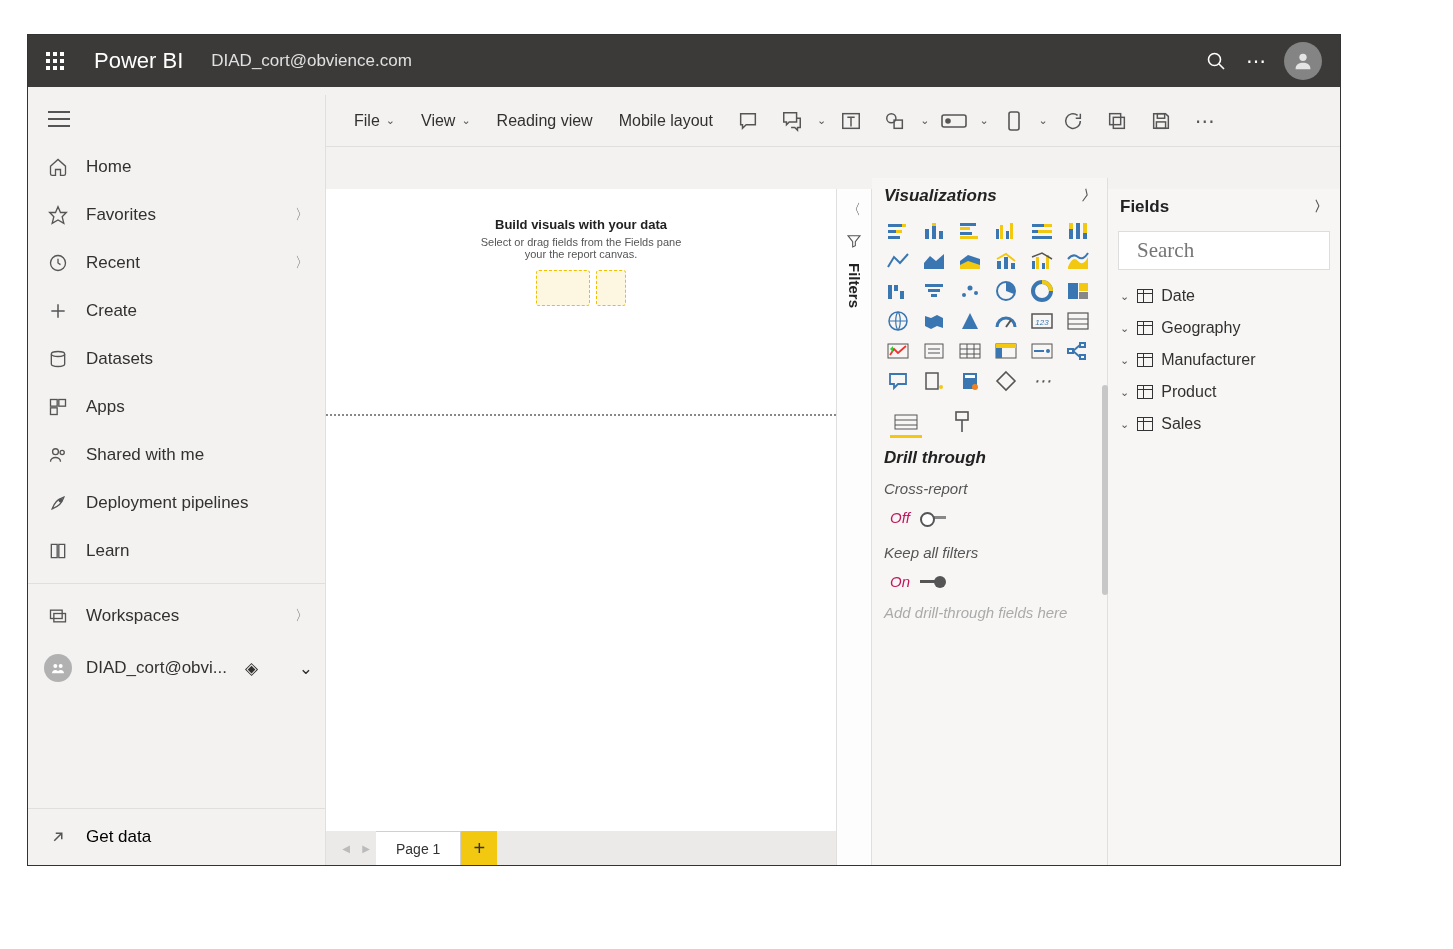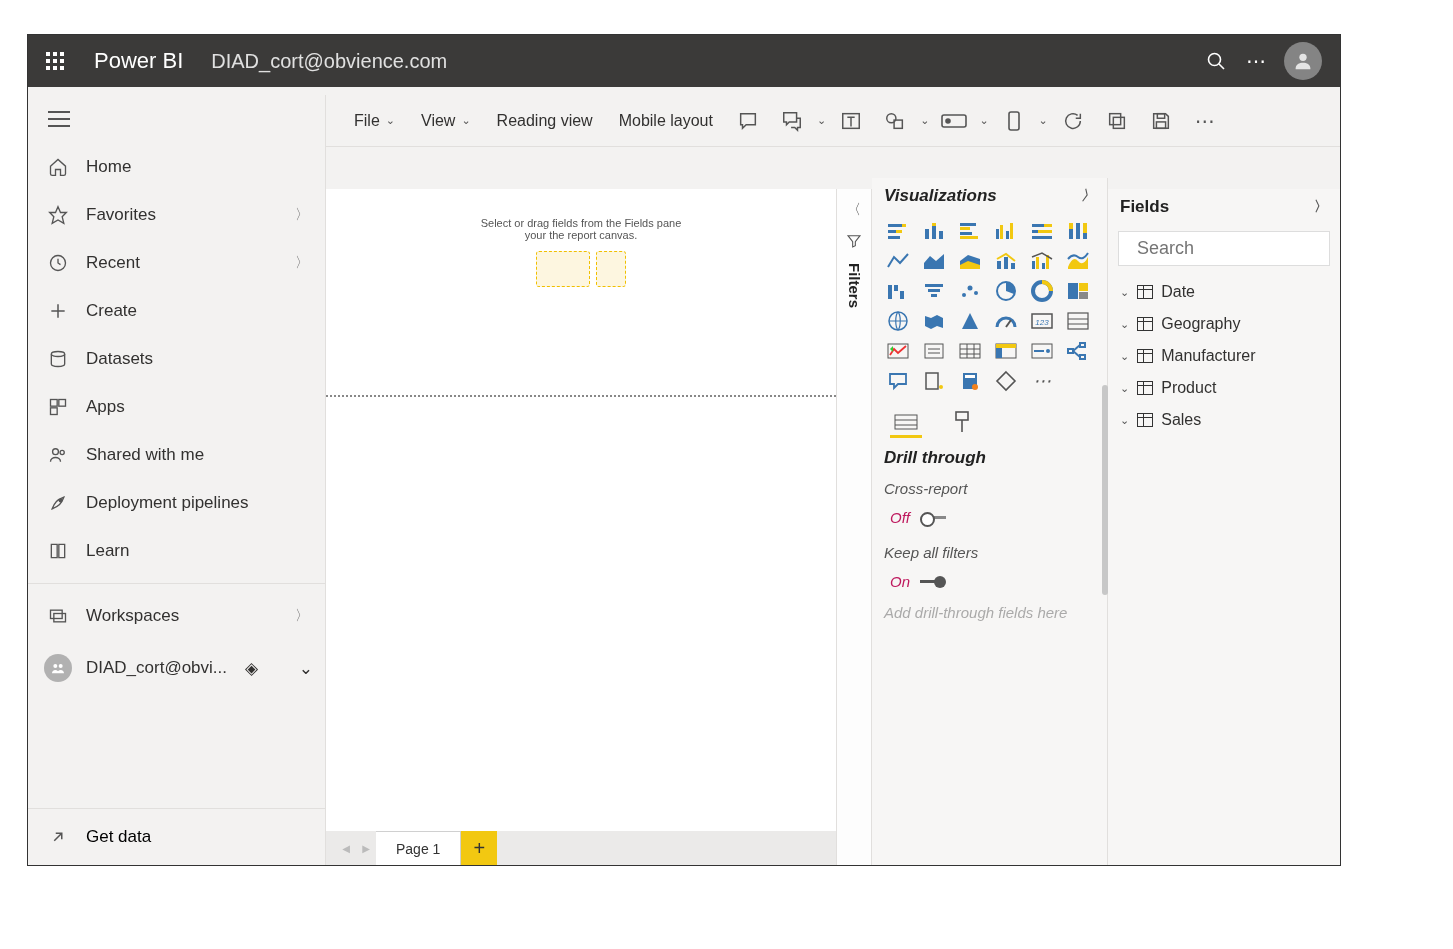--- a/index.html
+++ b/index.html
@@ -3,21 +3,21 @@
 <meta charset="utf-8">
 <style>
   * { box-sizing: border-box; margin: 0; padding: 0; font-family: "Segoe UI", Arial, sans-serif; }
   body { background: #fff; width: 1453px; height: 949px; overflow: hidden; }
   .frame { position: absolute; left: 27px; top: 34px; width: 1314px; height: 832px; border: 1px solid #333; background: #f3f2f1; }
   
   .topbar { height: 52px; background: #3b3a39; display: flex; align-items: center; color: #fff; padding: 0 18px; }
   .waffle { width: 18px; height: 18px; display: grid; grid-template-columns: repeat(3,4px); grid-template-rows: repeat(3,4px); gap: 3px; margin-right: 30px; }
   .waffle span { background: #fff; width: 4px; height: 4px; }
   .brand { font-size: 22px; font-weight: 300; margin-right: 28px; }
-  .acct { font-size: 20px; color: #e0e0e0; }
+  .acct { font-size: 17px; color: #e0e0e0; }
   .top-spacer { flex: 1; }
   .topicon { width: 40px; height: 40px; display: flex; align-items: center; justify-content: center; color: #fff; }
   .avatar { width: 38px; height: 38px; border-radius: 50%; background: #848484; display: flex; align-items: center; justify-content: center; margin-left: 8px; }
   
   .toolbar { height: 52px; background: #f3f2f1; display: flex; align-items: center; padding-left: 18px; gap: 6px; border-bottom: 1px solid #e1dfdd; }
   .tool-text { font-size: 16px; padding: 8px 10px; color: #323130; display: flex; align-items: center; gap: 6px; }
   .chev { font-size: 11px; color: #555; }
   .tool-icon { width: 38px; height: 38px; display: flex; align-items: center; justify-content: center; color: #555; }
   
   .leftcol { position: absolute; left: 0; top: 60px; width: 298px; bottom: 0; background: #f3f2f1; border-right: 1px solid #e1dfdd; display: flex; flex-direction: column; }
@@ -66,21 +66,21 @@
   .drill-row { padding: 8px 12px; font-size: 15px; color: #555; }
   .toggle-line { display: flex; align-items: center; gap: 8px; padding: 4px 18px 10px; font-size: 15px; color: #be185d; }
   .toggle-off-icon, .toggle-on-icon { width: 30px; height: 14px; position: relative; }
   .toggle-off-icon::before { content: ""; position: absolute; top: 5px; left: 8px; width: 20px; height: 3px; background: #888; }
   .toggle-off-icon::after { content: ""; position: absolute; top: 1px; left: 2px; width: 11px; height: 11px; border: 2px solid #555; border-radius: 50%; background: #fff; }
   .toggle-on-icon::before { content: ""; position: absolute; top: 5px; left: 2px; width: 20px; height: 3px; background: #555; }
   .toggle-on-icon::after { content: ""; position: absolute; top: 1px; left: 16px; width: 12px; height: 12px; border-radius: 50%; background: #555; }
   
   .fieldspane { width: 232px; background: #f7f6f5; display: flex; flex-direction: column; }
   .search-wrap { margin: 6px 10px 10px; background: #fff; border: 1px solid #ddd; display: flex; align-items: center; padding: 6px 10px; gap: 8px; }
-  .search-wrap input { border: none; outline: none; flex: 1; font-size: 18px; background: transparent; }
+  .search-wrap input { border: none; outline: none; flex: 1; font-size: 21px; background: transparent; font-family: Liberation Serif, serif; }
   .field-item { display: flex; align-items: center; gap: 8px; padding: 7px 12px; font-size: 16px; color: #323130; }
   .field-chev { font-size: 11px; color: #555; }
   .field-table-icon { width: 16px; height: 14px; border: 1px solid #333; position: relative; }
   .field-table-icon::before { content: ""; position: absolute; top: 3px; left: 0; right: 0; height: 1px; background: #333; }
   .field-table-icon::after { content: ""; position: absolute; top: 0; bottom: 0; left: 5px; width: 1px; background: #333; }
   .scroll-thumb { position: absolute; right: 232px; top: 290px; width: 6px; height: 210px; background: #c7c7c7; border-radius: 3px; }
   
   .ic { width: 20px; height: 20px; display: inline-flex; align-items: center; justify-content: center; color: #555; }
   svg { display: block; }
 </style>
@@ -318,20 +318,21 @@
           </svg>
         </div>
       <div class="tool-icon" style="font-size:20px;color:#555;">⋯</div>
     </div>
 
     <div class="workrow">
 
       <div class="canvascol" style="margin-top:42px;">
         <div class="canvas-top">
           <div class="canvas-banner">
+            <div class="banner-title">Build visuals with your data</div>
             <div>Select or drag fields from the Fields pane</div>
             <div>your the report canvas.</div>
             <div class="canvas-illus">
               <div class="illus-left"></div>
                 <div class="illus-right"></div>
             </div>
           </div>
           <div class="canvas-dash"></div>
         </div>
         <div class="canvas-rest"></div>

